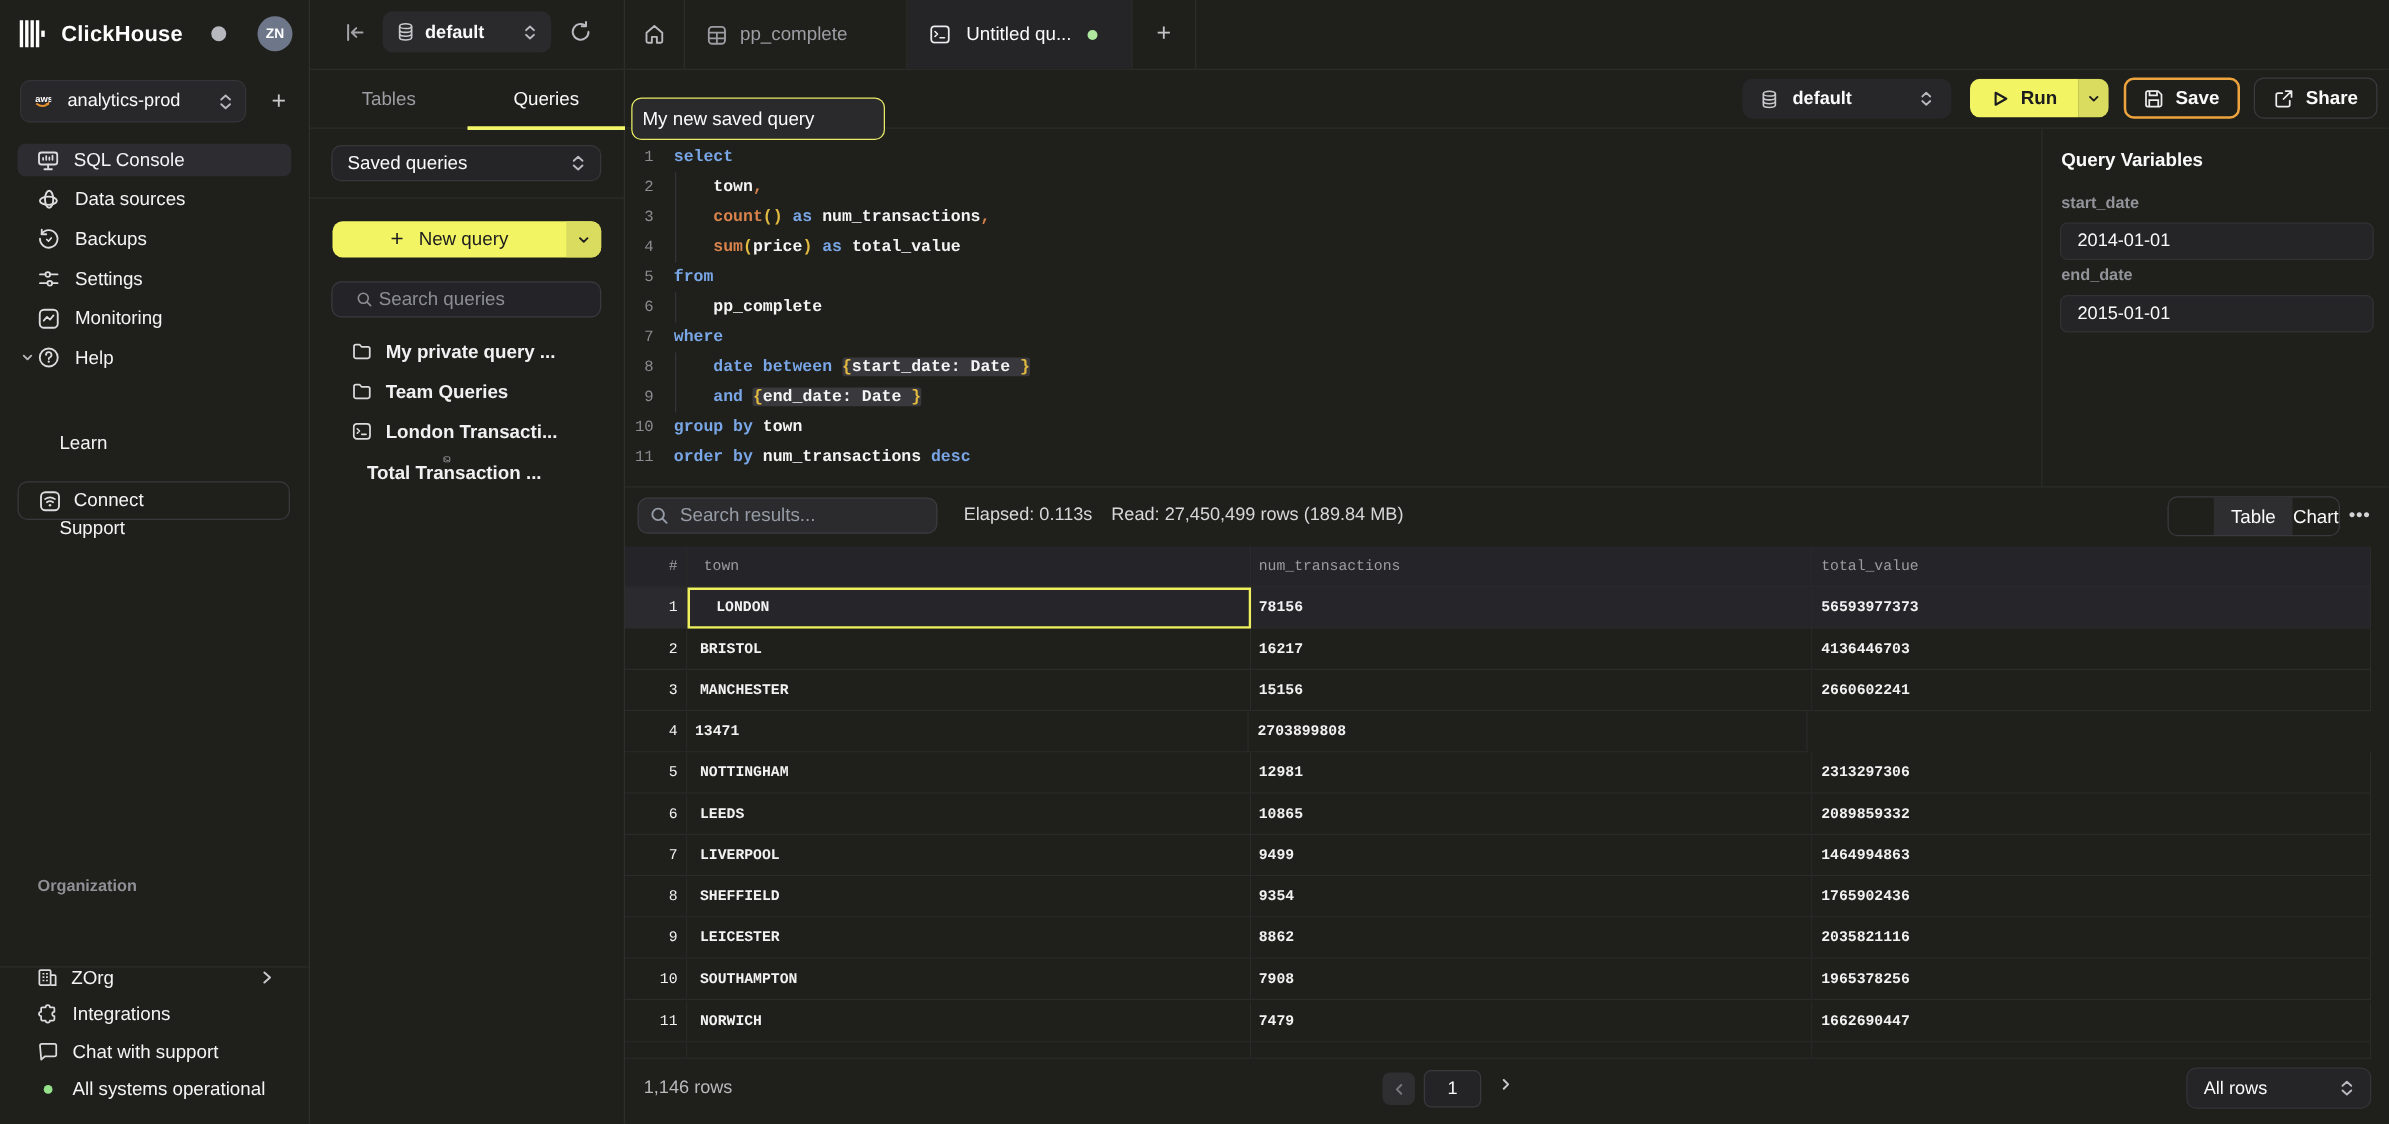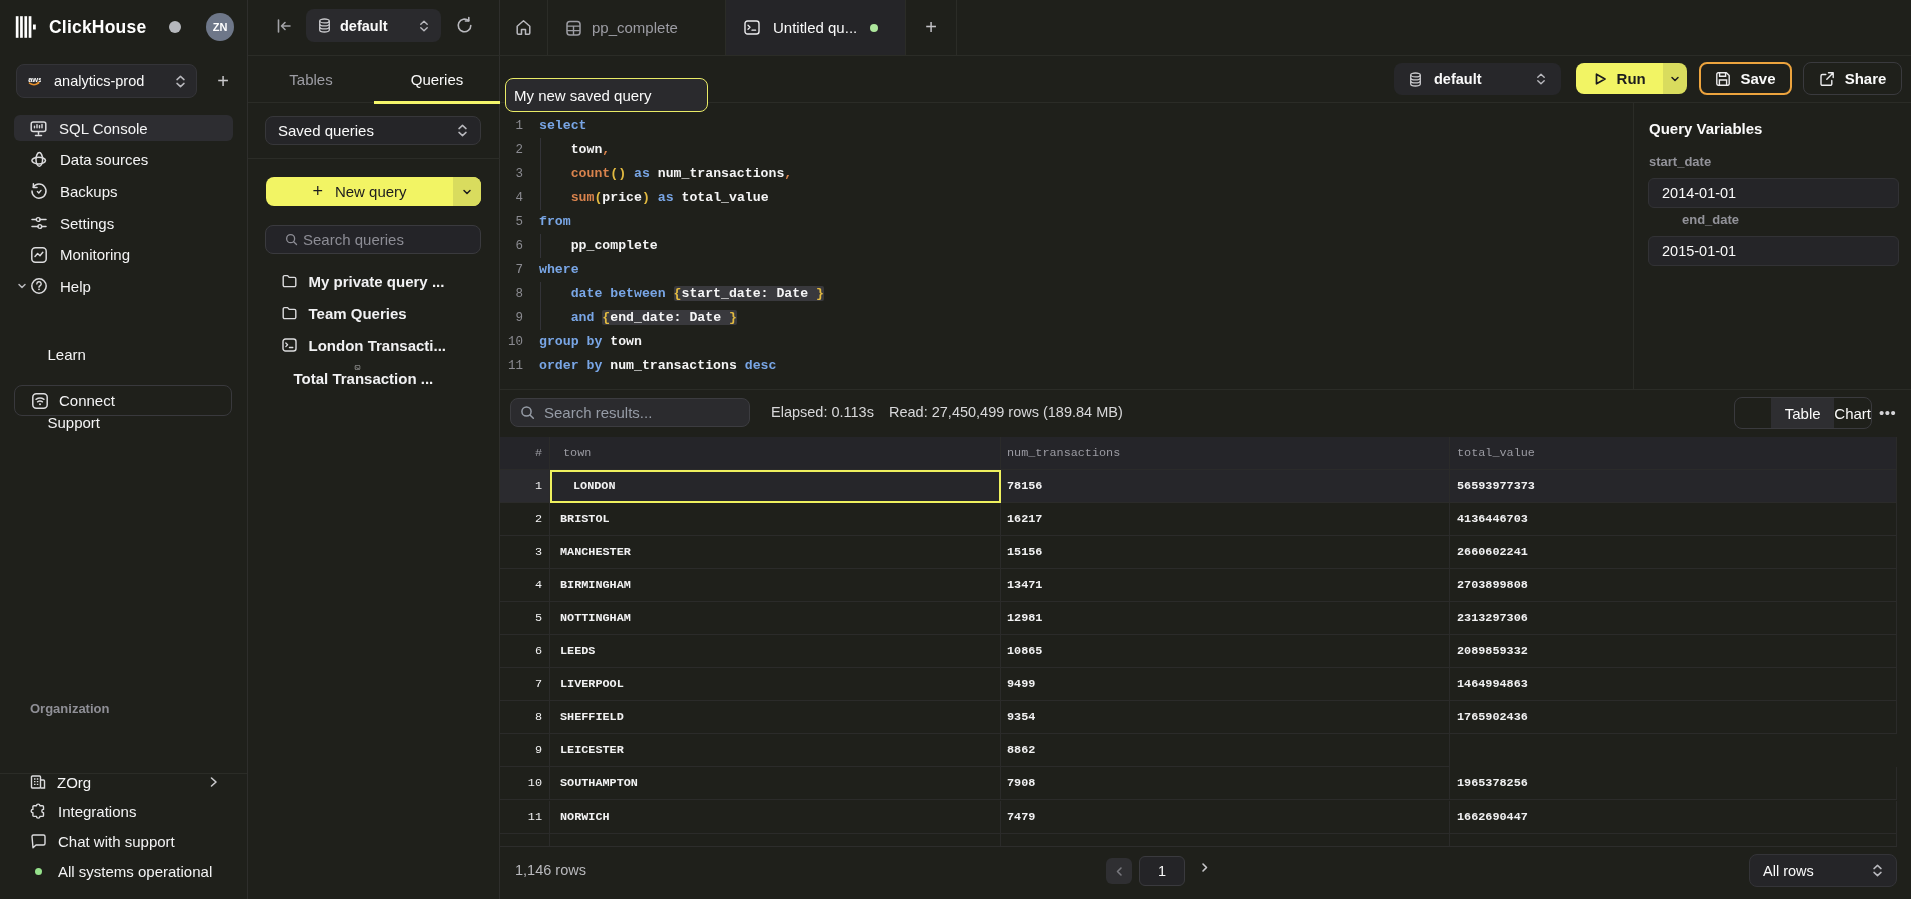--- a/index.html
+++ b/index.html
@@ -397,21 +397,21 @@
     <div class="cl" style="top:154.5px;"><span class="ln">7</span><span class="cd"><span class="kw">where</span></span></div>
     <div class="cl" style="top:178.5px;"><span class="ln">8</span><span class="cd">    <span class="kw">date between</span> <span class="pmt"><span class="au">{</span><span class="idn">start_date: Date</span> <span class="au">}</span></span></span></div>
     <div class="cl" style="top:202.5px;"><span class="ln">9</span><span class="cd">    <span class="kw">and</span> <span class="pmt"><span class="au">{</span><span class="idn">end_date: Date</span> <span class="au">}</span></span></span></div>
     <div class="cl" style="top:226.5px;"><span class="ln">10</span><span class="cd"><span class="kw">group by</span> <span class="idn">town</span></span></div>
     <div class="cl" style="top:250.5px;"><span class="ln">11</span><span class="cd"><span class="kw">order by</span> <span class="idn">num_transactions</span> <span class="kw">desc</span></span></div>
   </div>
   <div id="vars">
     <h3>Query Variables</h3>
     <div class="vlabel" style="top:51px;">start_date</div>
     <div class="vinput" style="top:75px;">2014-01-01</div>
-    <div class="vlabel" style="top:109px;margin-left:33px;">end_date</div>
+    <div class="vlabel" style="top:109px;">end_date</div>
     <div class="vinput" style="top:133px;">2015-01-01</div>
   </div>
   <div id="res-toolbar">
     <div id="res-search">
       <svg width="15" height="15" viewBox="0 0 15 15">
           <circle cx="6.5" cy="6.5" r="4.6" stroke="#969ca6" stroke-width="1.5" fill="none"></circle>
           <path d="M10 10 L13.3 13.3" stroke="#969ca6" stroke-width="1.5" stroke-linecap="round"></path>
         </svg>
       <span class="txt">Search results...</span>
     </div>
@@ -443,21 +443,20 @@
         <div class="c3">4136446703</div>
       </div>
     <div class="trow tdata" style="top:98.7px; height:33.1px;">
         <div class="c0">3</div>
         <div class="c1">MANCHESTER</div>
         <div class="c2">15156</div>
         <div class="c3">2660602241</div>
       </div>
     <div class="trow tdata" style="top:131.8px; height:33.1px;">
         <div class="c0">4</div>
-        <div class="c1">BIRMINGHAM</div>
         <div class="c2">13471</div>
         <div class="c3">2703899808</div>
       </div>
     <div class="trow tdata" style="top:164.9px; height:33.1px;">
         <div class="c0">5</div>
         <div class="c1">NOTTINGHAM</div>
         <div class="c2">12981</div>
         <div class="c3">2313297306</div>
       </div>
     <div class="trow tdata" style="top:198.0px; height:33.1px;">
@@ -475,20 +474,21 @@
     <div class="trow tdata" style="top:264.2px; height:33.1px;">
         <div class="c0">8</div>
         <div class="c1">SHEFFIELD</div>
         <div class="c2">9354</div>
         <div class="c3">1765902436</div>
       </div>
     <div class="trow tdata" style="top:297.3px; height:33.1px;">
         <div class="c0">9</div>
         <div class="c1">LEICESTER</div>
         <div class="c2">8862</div>
+        <div class="c3">2035821116</div>
       </div>
     <div class="trow tdata" style="top:330.4px; height:33.1px;">
         <div class="c0">10</div>
         <div class="c1">SOUTHAMPTON</div>
         <div class="c2">7908</div>
         <div class="c3">1965378256</div>
       </div>
     <div class="trow tdata" style="top:363.5px; height:33.1px;">
         <div class="c0">11</div>
         <div class="c1">NORWICH</div>

